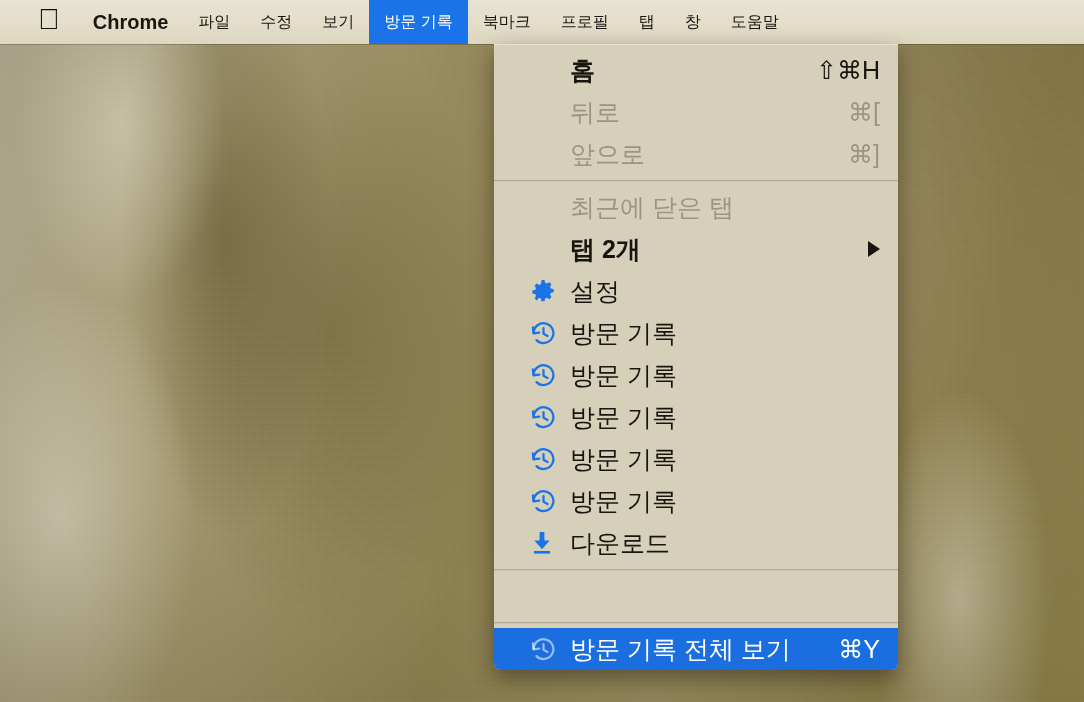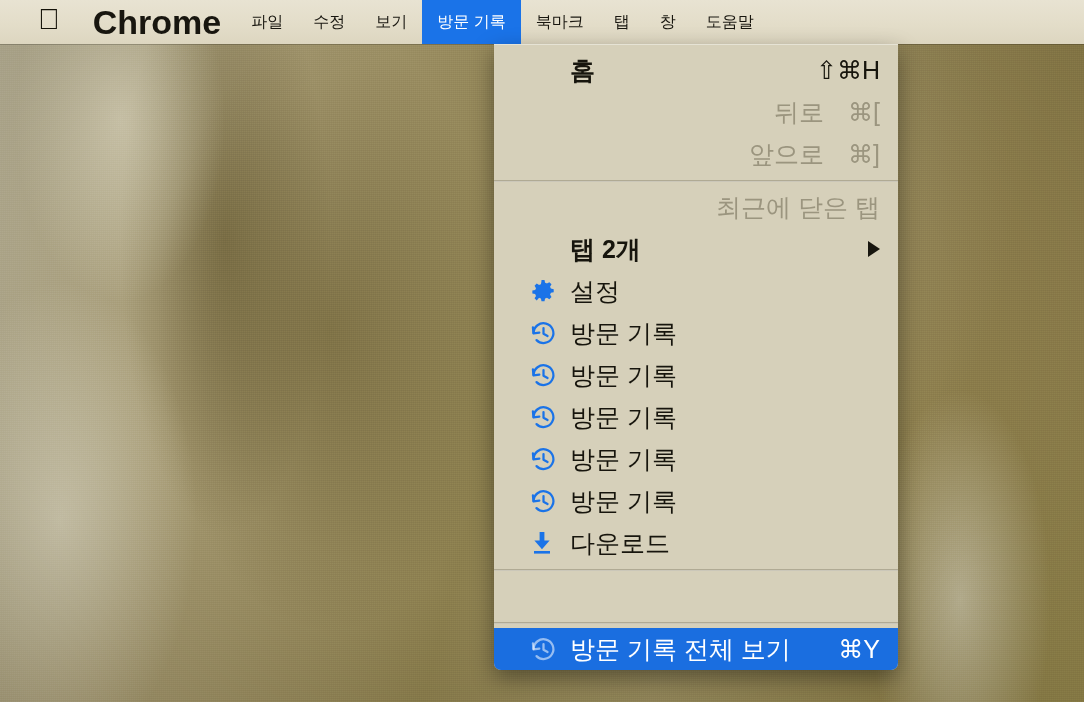--- a/index.html
+++ b/index.html
@@ -71,21 +71,21 @@
     font-size: 16px;
     color: #18160f;
     white-space: nowrap;
     letter-spacing: 0px;
   }
   .mb-apple {
     padding: 0 18px 0 38px;
     font-size: 29px;
     line-height: 1;
   }
-  .mb-bold { font-weight: bold; font-size: 34px; }
+  .mb-bold { font-weight: bold; font-size: 20px; }
   .mb-item.active {
     background: #1a73e8;
     color: #ffffff;
   }
   .apple-glyph {
     display: block;
     margin-top: -6px;
     color: #141208;
   }
 
@@ -113,21 +113,21 @@
     box-sizing: border-box;
     white-space: nowrap;
   }
   .menu-row.with-icon { padding-left: 36px; align-items: center; }
   .menu-row .label {
     flex: 1 1 auto;
     overflow: hidden;
     text-overflow: ellipsis;
   }
   .menu-row.bold .label { font-weight: bold; }
-  .menu-row.disabled { color: #9b957f; text-align: right; }
+  .menu-row.disabled { color: #9b957f; }
   .menu-row .shortcut {
     flex: 0 0 auto;
     margin-left: 24px;
     color: #17150d;
     font-size: 25px;
     letter-spacing: 0px;
   }
   .menu-row.disabled .shortcut { color: #9b957f; }
   .menu-row.highlight {
     background: #1a6ee0;
@@ -188,20 +188,23 @@
       <div class="mb-item">
         <span>보기</span>
       </div>
       <div class="mb-item active">
         <span>방문 기록</span>
       </div>
       <div class="mb-item">
         <span>북마크</span>
       </div>
       <div class="mb-item">
+        <span>프로필</span>
+      </div>
+      <div class="mb-item">
         <span>탭</span>
       </div>
       <div class="mb-item">
         <span>창</span>
       </div>
       <div class="mb-item">
         <span>도움말</span>
       </div>
     </div>
 

